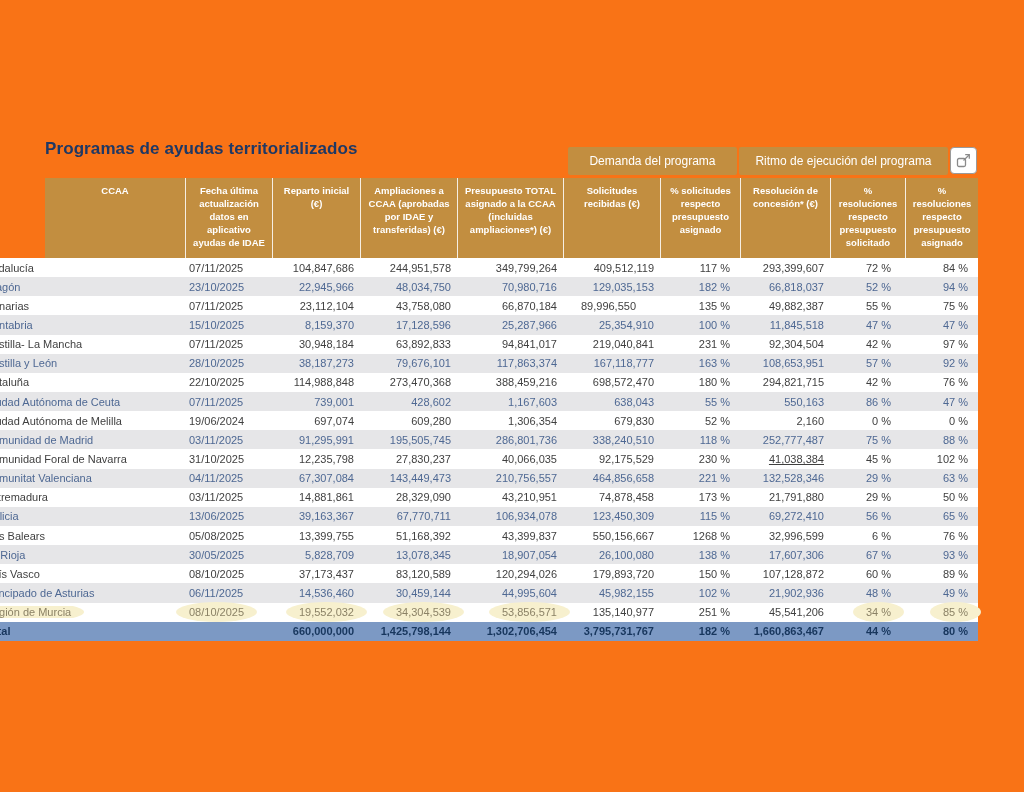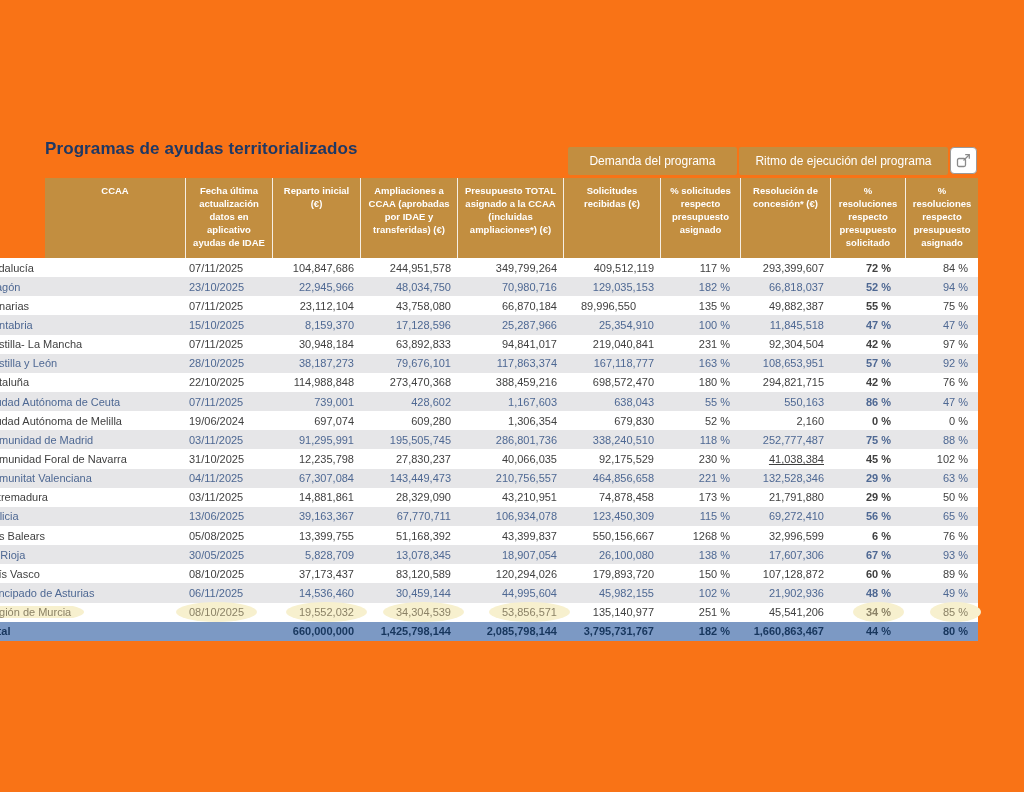--- a/index.html
+++ b/index.html
@@ -64,21 +64,21 @@
     background:var(--total_bg);
     color:var(--total_text);
     font-weight:700;
   }
   .cell{box-sizing:border-box;white-space:nowrap;}
   .c-name{overflow:hidden;}
   .c-name .txt{position:relative;left:-15px;}
   .c-date{padding-left:4px;text-align:left;}
   .c-num{text-align:right;padding-right:6px;}
   .c-pct{text-align:right;padding-right:10px;}
-  .c-pct2{text-align:right;padding-right:14px;font-weight:bold;}
+  .c-pct2{text-align:right;padding-right:14px;}
   .c-pct3{text-align:right;padding-right:10px;}
   .hl{
     display:inline-block;
     background:var(--highlight);
     color:var(--highlight_text);
     border-radius:50%;
     padding:4px 13px;
     margin:-4px -13px;
     position:relative;
   }
@@ -344,21 +344,21 @@
         <div class="cell c-pct" style="width: 80px;">251 %</div>
         <div class="cell c-num" style="width: 90px;">45,541,206</div>
         <div class="cell c-pct2" style="width: 75px;"><span class="hl">34 %</span></div>
         <div class="cell c-pct3" style="width: 73px;"><span class="hl">85 %</span></div>
       </div>
       <div class="trow total">
         <div class="cell c-name" style="width: 185px;"><span class="txt">Total</span></div>
         <div class="cell c-date" style="width: 87px;"></div>
         <div class="cell c-num" style="width: 88px;">660,000,000</div>
         <div class="cell c-num" style="width: 97px;">1,425,798,144</div>
-        <div class="cell c-num" style="width: 106px;">2,085,798,144</div>
+        <div class="cell c-num" style="width: 106px;">1,302,706,454</div>
         <div class="cell c-num" style="width: 97px;">3,795,731,767</div>
         <div class="cell c-pct" style="width: 80px;">182 %</div>
         <div class="cell c-num" style="width: 90px;">1,660,863,467</div>
         <div class="cell c-pct2" style="width: 75px;">44 %</div>
         <div class="cell c-pct3" style="width: 73px;">80 %</div>
       </div>
     </div>
 
 </div>
 

